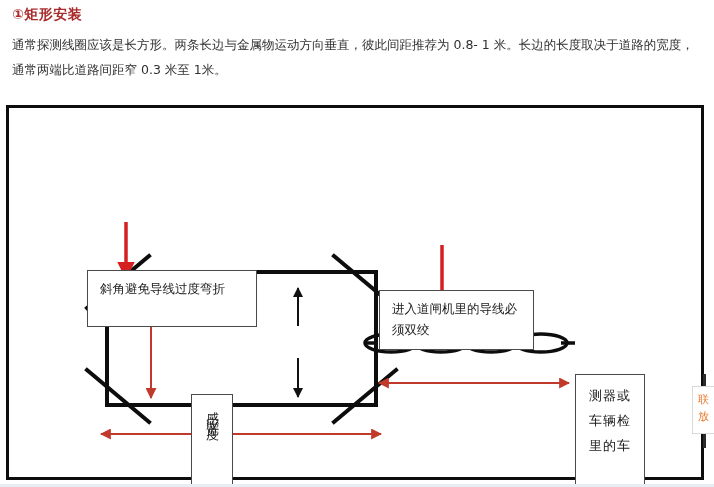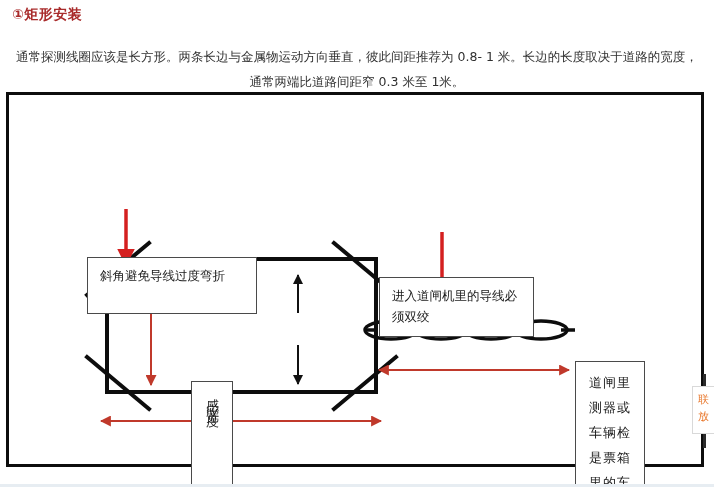--- a/index.html
+++ b/index.html
@@ -15,28 +15,28 @@
 
   
   .heading{
     position:absolute;left:12px;top:6px;
     font-size:14px;font-weight:bold;color:#a92b2b;
     letter-spacing:0.5px;
     white-space:nowrap;
   }
   
   .para{
-    position:absolute;left:12px;top:44px;width:690px;
+    position:absolute;left:12px;top:32px;width:690px;
     font-size:12.5px;color:#303030;line-height:25px;
-    text-align:center;
+    text-align:left;
   }
 
   
   .frame{
-    position:absolute;left:6px;top:92px;
+    position:absolute;left:6px;top:105px;
     width:698px;height:375px;
     border:3px solid #0d0d0d;
     background:#ffffff;
     box-sizing:border-box;
   }
   .diagram{position:absolute;inset:0;}
   .diagram svg{position:absolute;left:0;top:0;}
 
   
   .lbl{
@@ -173,24 +173,22 @@
 
       <div class="lbl lbl-b">
         <span>进入道闸机里的导线必须双绞</span>
       </div>
 
       <div class="vbox vbox-width">
         <span style="writing-mode:vertical-rl;display:inline-block;letter-spacing:5px;">感应宽度</span>
       </div>
 
       <div class="vbox vbox-right">
-        <span class="vrow">道闸里</span>
         <span class="vrow">测器或</span>
         <span class="vrow">车辆检</span>
-        <span class="vrow">是票箱</span>
         <span class="vrow">里的车</span>
 
       </div>
 
     </div>
   </div>
 
   <div class="fab-bar"></div>
   <div class="fab">
     <span>联</span>

